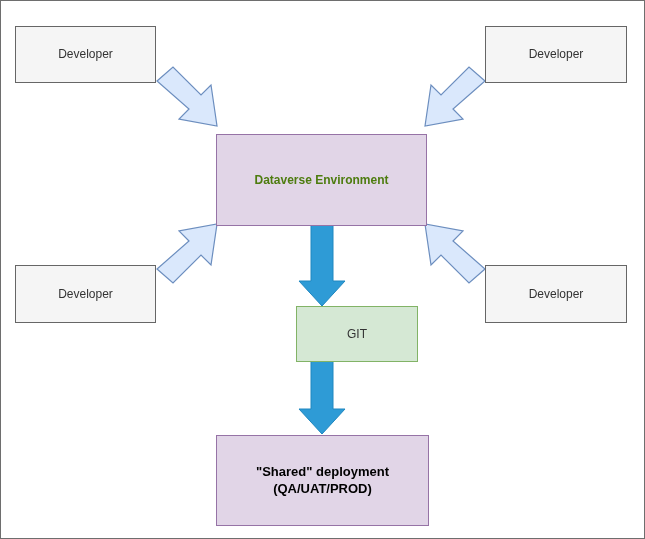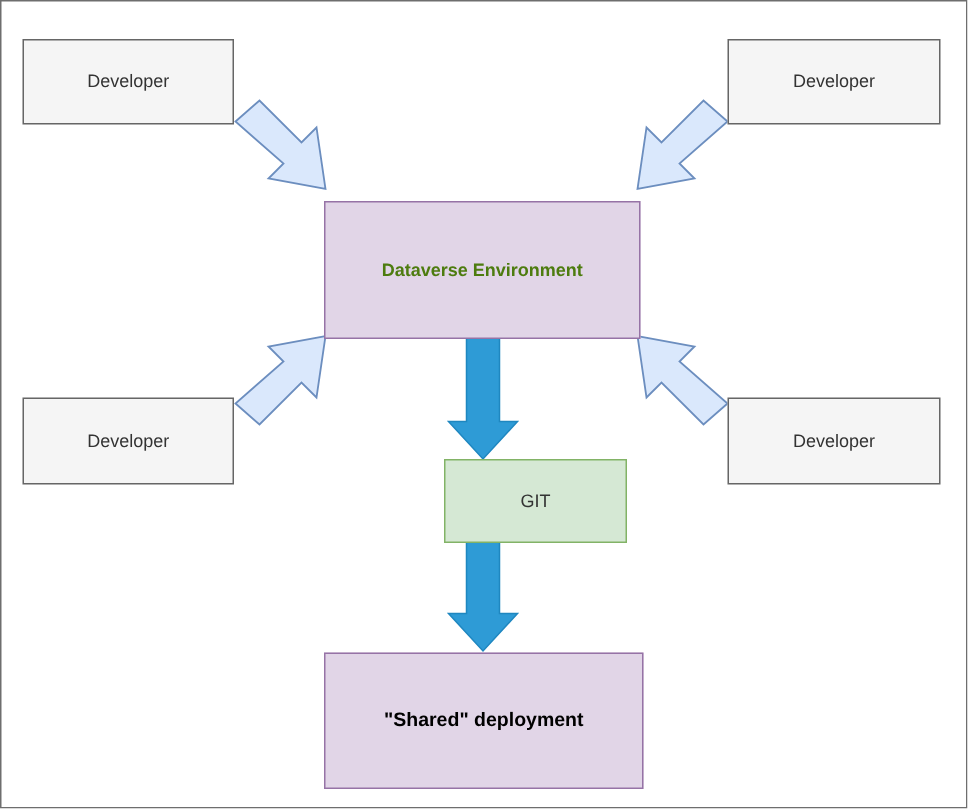--- a/index.html
+++ b/index.html
@@ -113,16 +113,17 @@
     </span>
   </div>
 
   <div class="node git-node" style="left:276px; top:305px; width:122px; height:56px;margin-left:19px;">
     <span class="node-label">GIT</span>
   </div>
 
   <div class="node shared-node" style="left:215px; top:434px; width:213px; height:91px;">
     <span class="node-label">
       <span>"Shared" deployment</span><br>
+      <span>(QA/UAT/PROD)</span>
     </span>
   </div>
 
 </div>
 
 </body></html>

